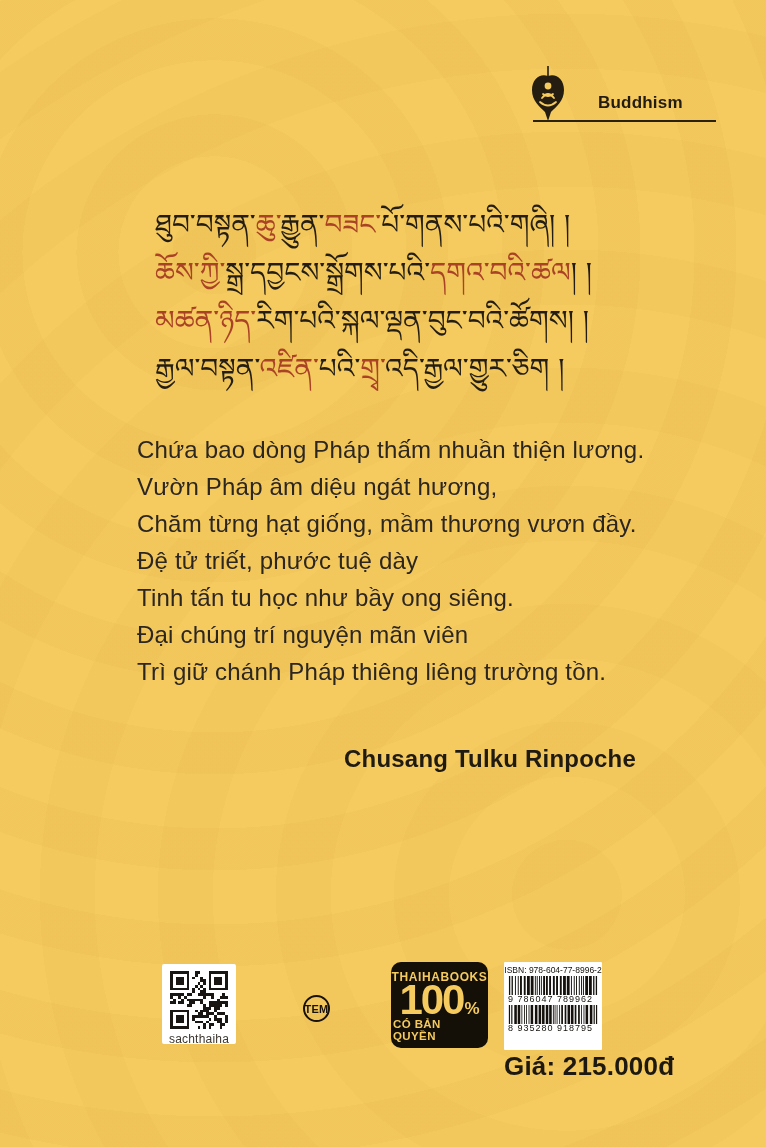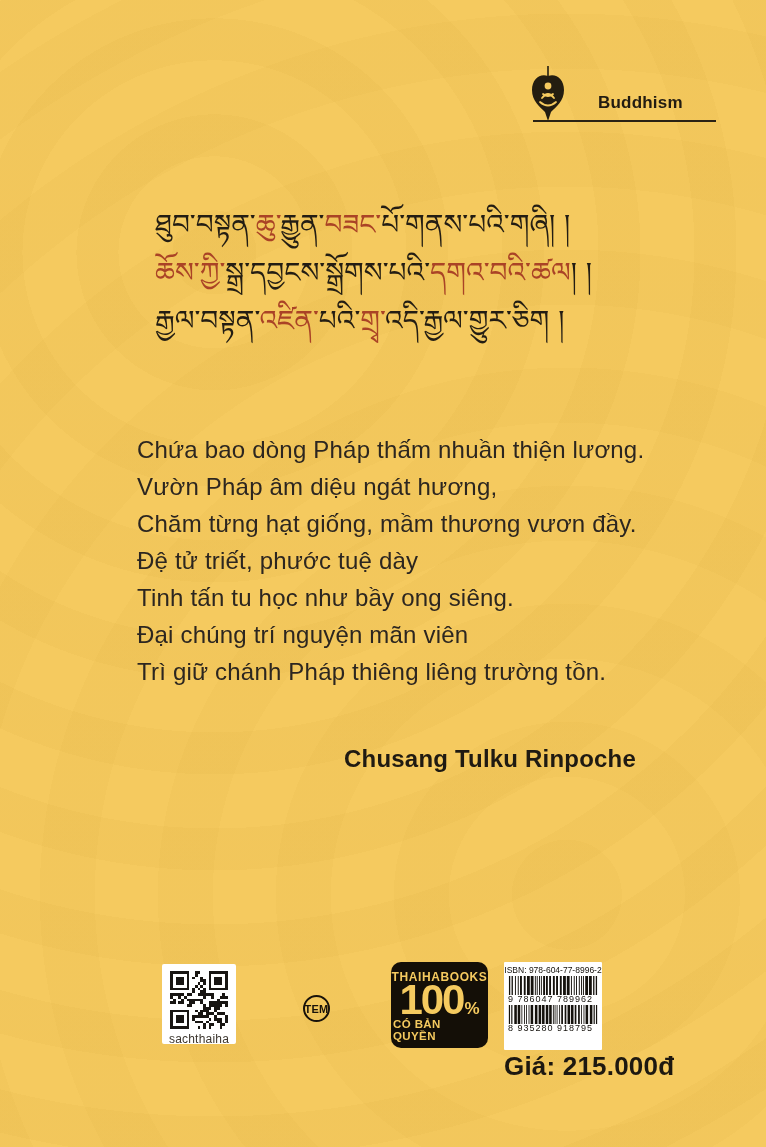--- a/index.html
+++ b/index.html
@@ -117,20 +117,21 @@
       <path d="M10 38 q8 7 16 0"></path>
       <path d="M13 30 q5 4 10 0"></path>
     </g>
   </svg>
   <div class="brand-name">Buddhism</div>
   <div class="brand-rule"></div>
 
   <div class="tibetan">
       <div class="line"><span>ཐུབ་བསྟན་</span><span class="red">ཆུ་</span><span>རྒྱུན་</span><span class="red">བཟང་</span><span>པོ་གནས་པའི་གཞི། །</span></div>
       <div class="line"><span class="red">ཆོས་ཀྱི་</span><span>སྒྲ་དབྱངས་སྒྲོགས་པའི་</span><span class="red">དགའ་བའི་ཚལ</span><span>། །</span></div>
+      <div class="line"><span class="red">མཚན་ཉིད་</span><span>རིག་པའི་སྐལ་ལྡན་བུང་བའི་ཚོགས། །</span></div>
       <div class="line"><span>རྒྱལ་བསྟན་</span><span class="red">འཛིན་</span><span>པའི་</span><span class="red">གྲྭ་</span><span>འདི་རྒྱལ་གྱུར་ཅིག །</span></div>
     </div>
 
   <div class="poem">
       <div>Chứa bao dòng Pháp thấm nhuần thiện lương.</div>
       <div>Vườn Pháp âm diệu ngát hương,</div>
       <div>Chăm từng hạt giống, mầm thương vươn đầy.</div>
       <div>Đệ tử triết, phước tuệ dày</div>
       <div>Tinh tấn tu học như bầy ong siêng.</div>
       <div>Đại chúng trí nguyện mãn viên</div>

